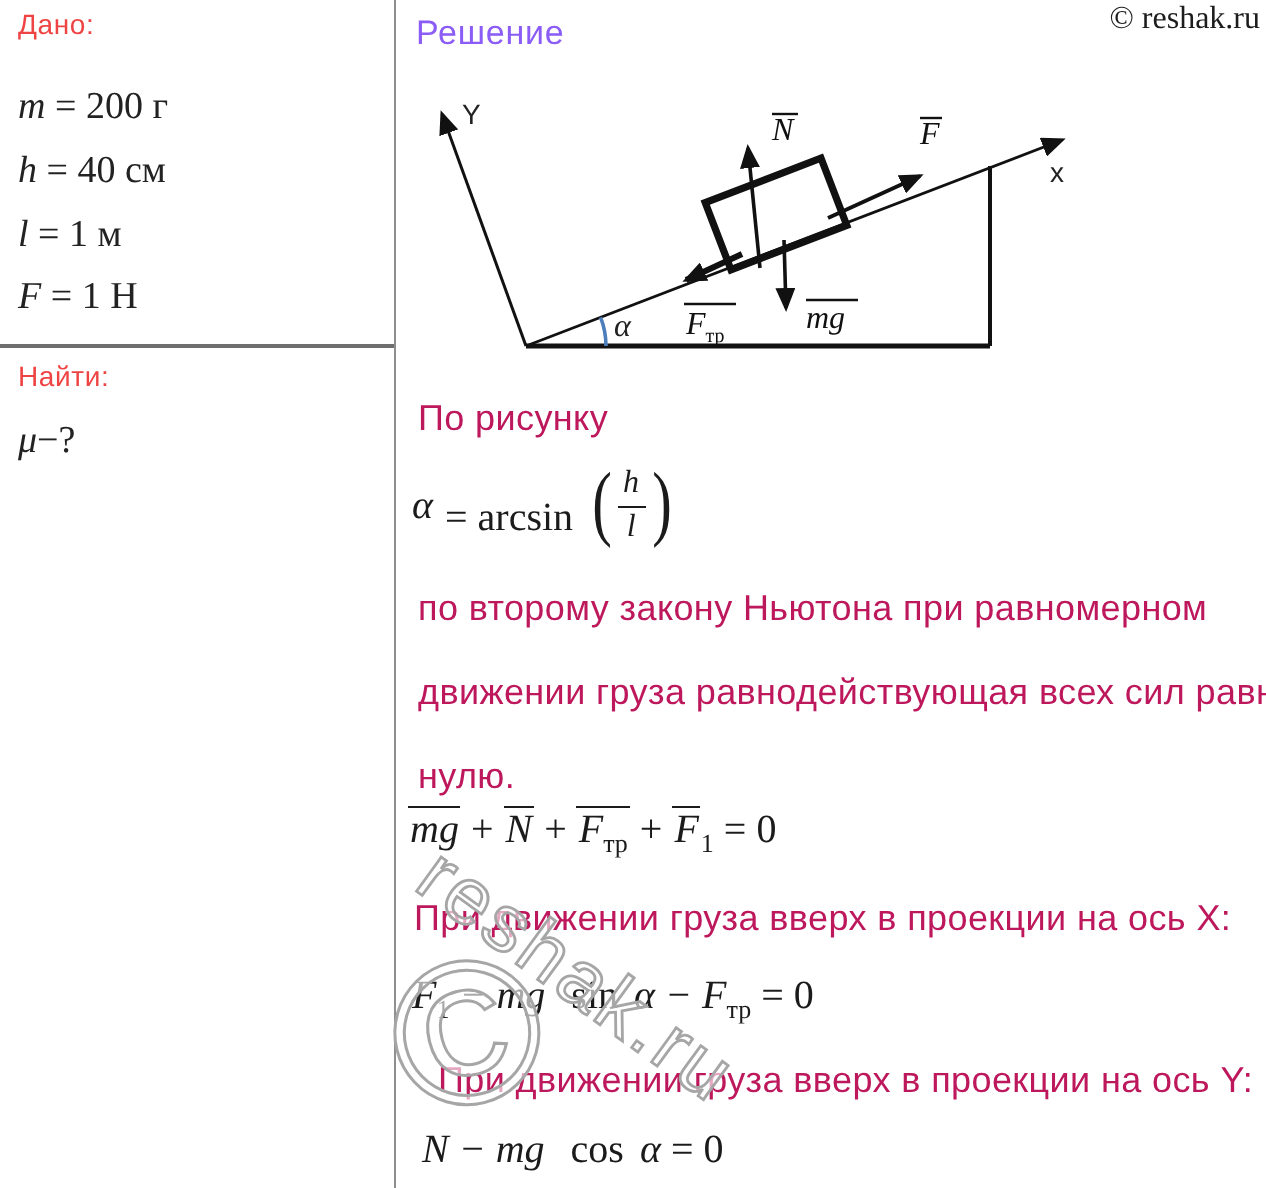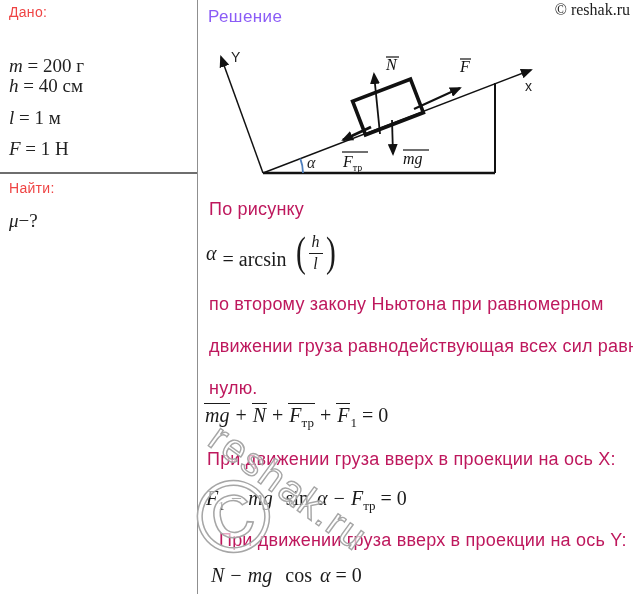--- a/index.html
+++ b/index.html
@@ -42,21 +42,21 @@
   .wm{z-index:9;pointer-events:none;}
 </style>
 </head>
 <body>
 
 <div class="abs v-divider"></div>
 <div class="abs h-divider"></div>
 
 <div class="abs section-label" style="left:9px;top:4px;">Дано:</div>
 
-<div class="abs given-item" style="left:9px;top:55px;">
+<div class="abs given-item" style="left:9px;top:43px;">
   <span class="it">m</span>
   <span>= 200 г</span>
 </div>
 <div class="abs given-item" style="left:9px;top:75px;">
   <span class="it">h</span>
   <span>= 40 см</span>
 </div>
 <div class="abs given-item" style="left:9px;top:107px;">
   <span class="it">l</span>
   <span>= 1 м</span>

